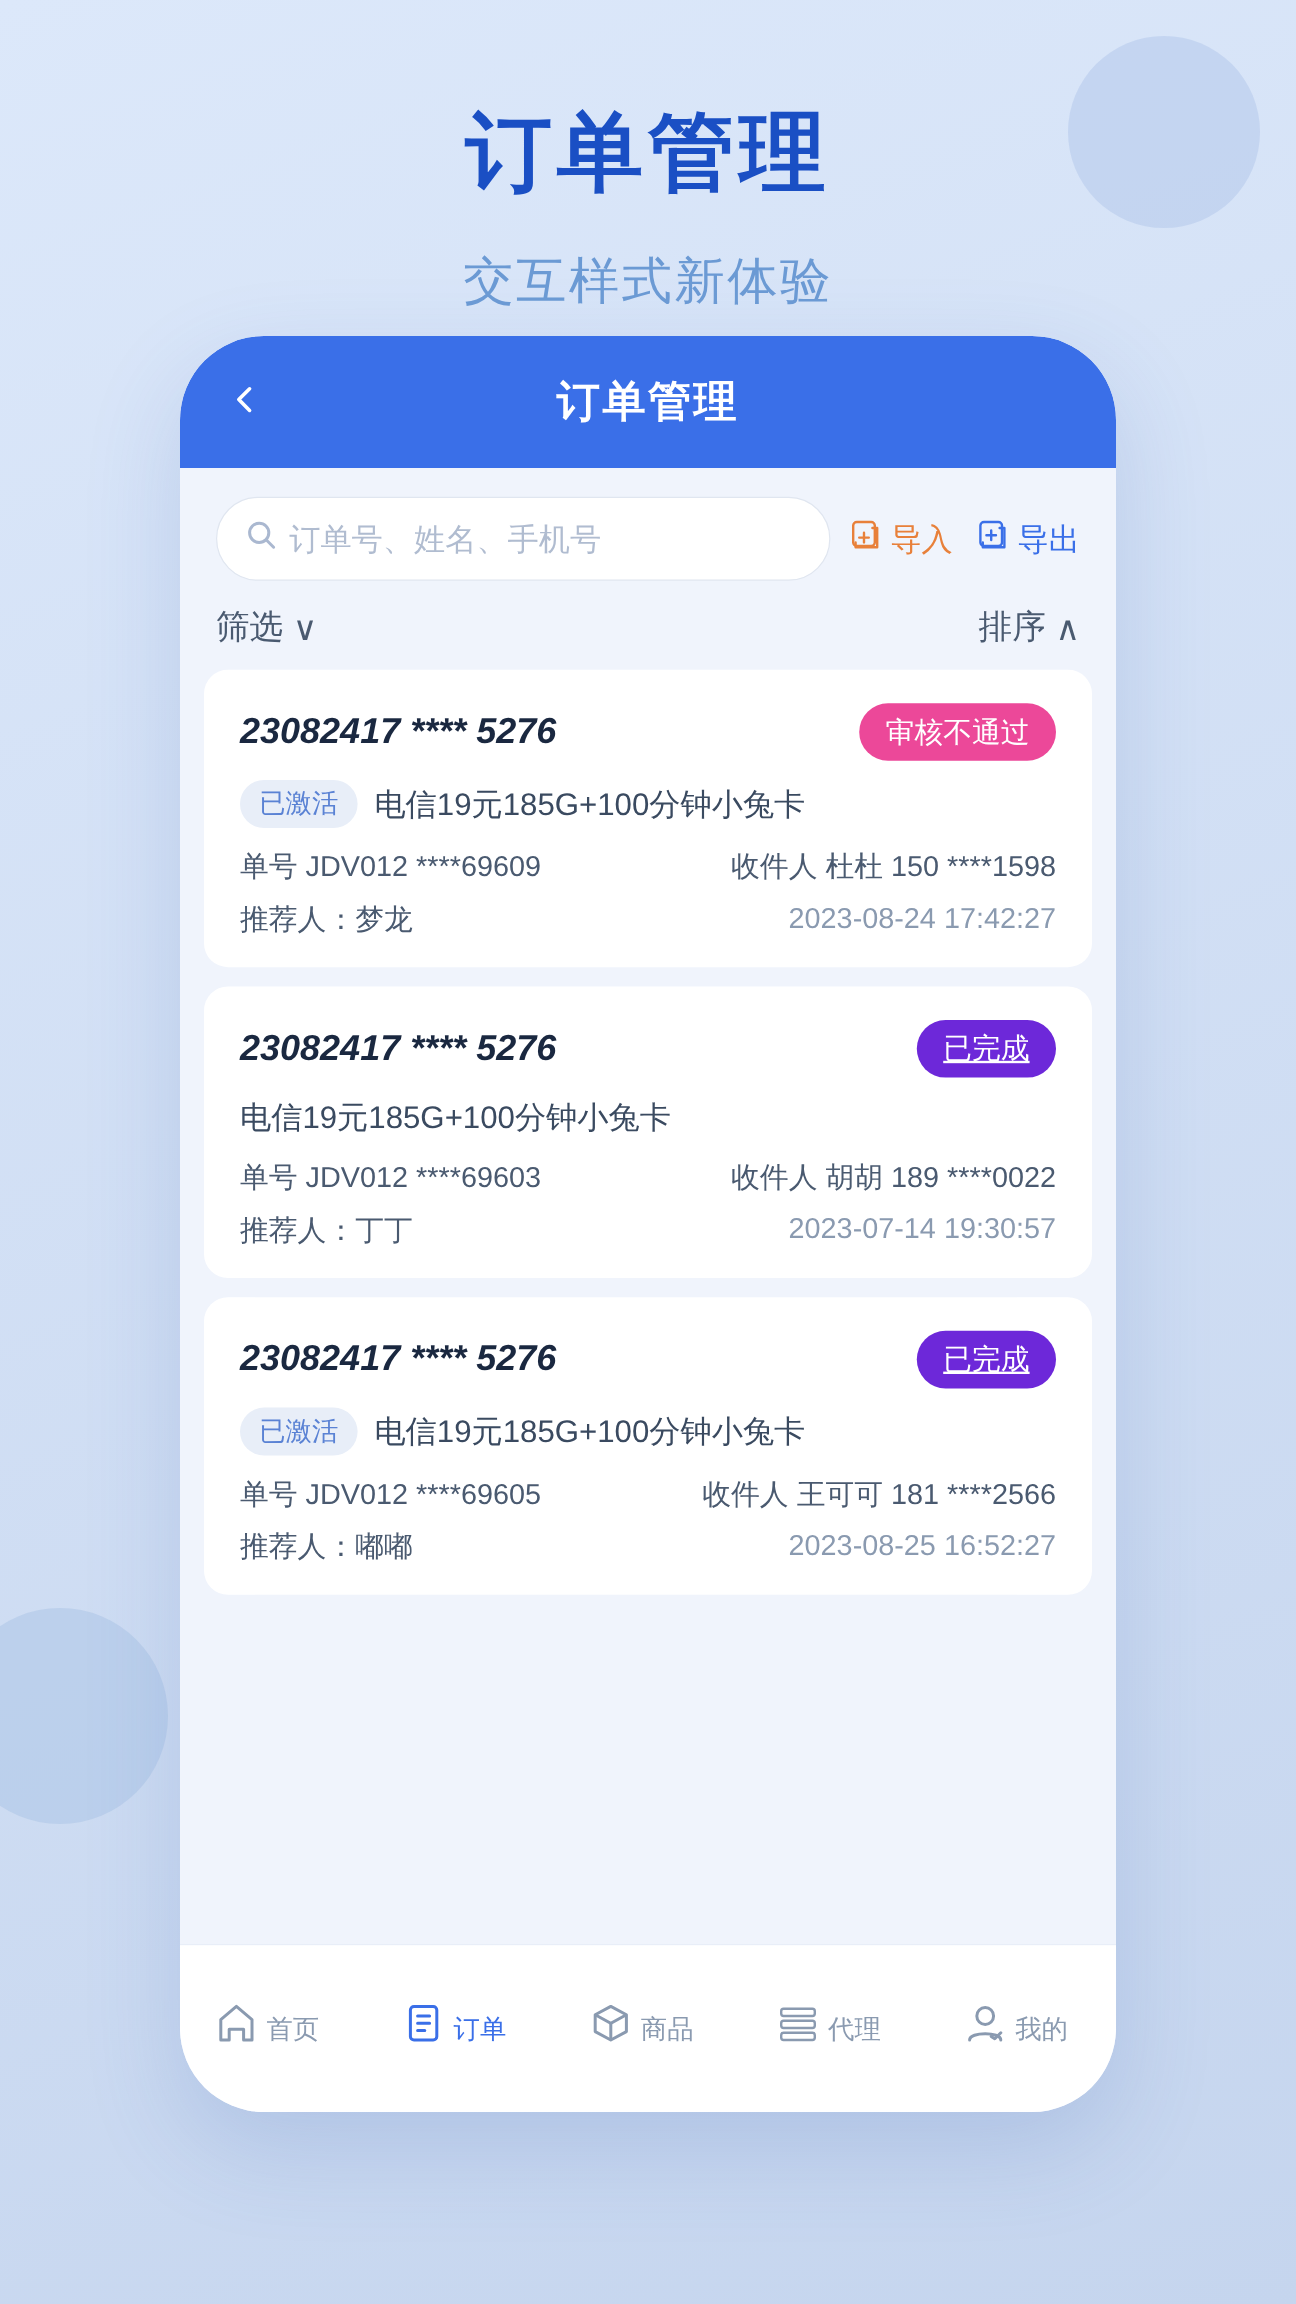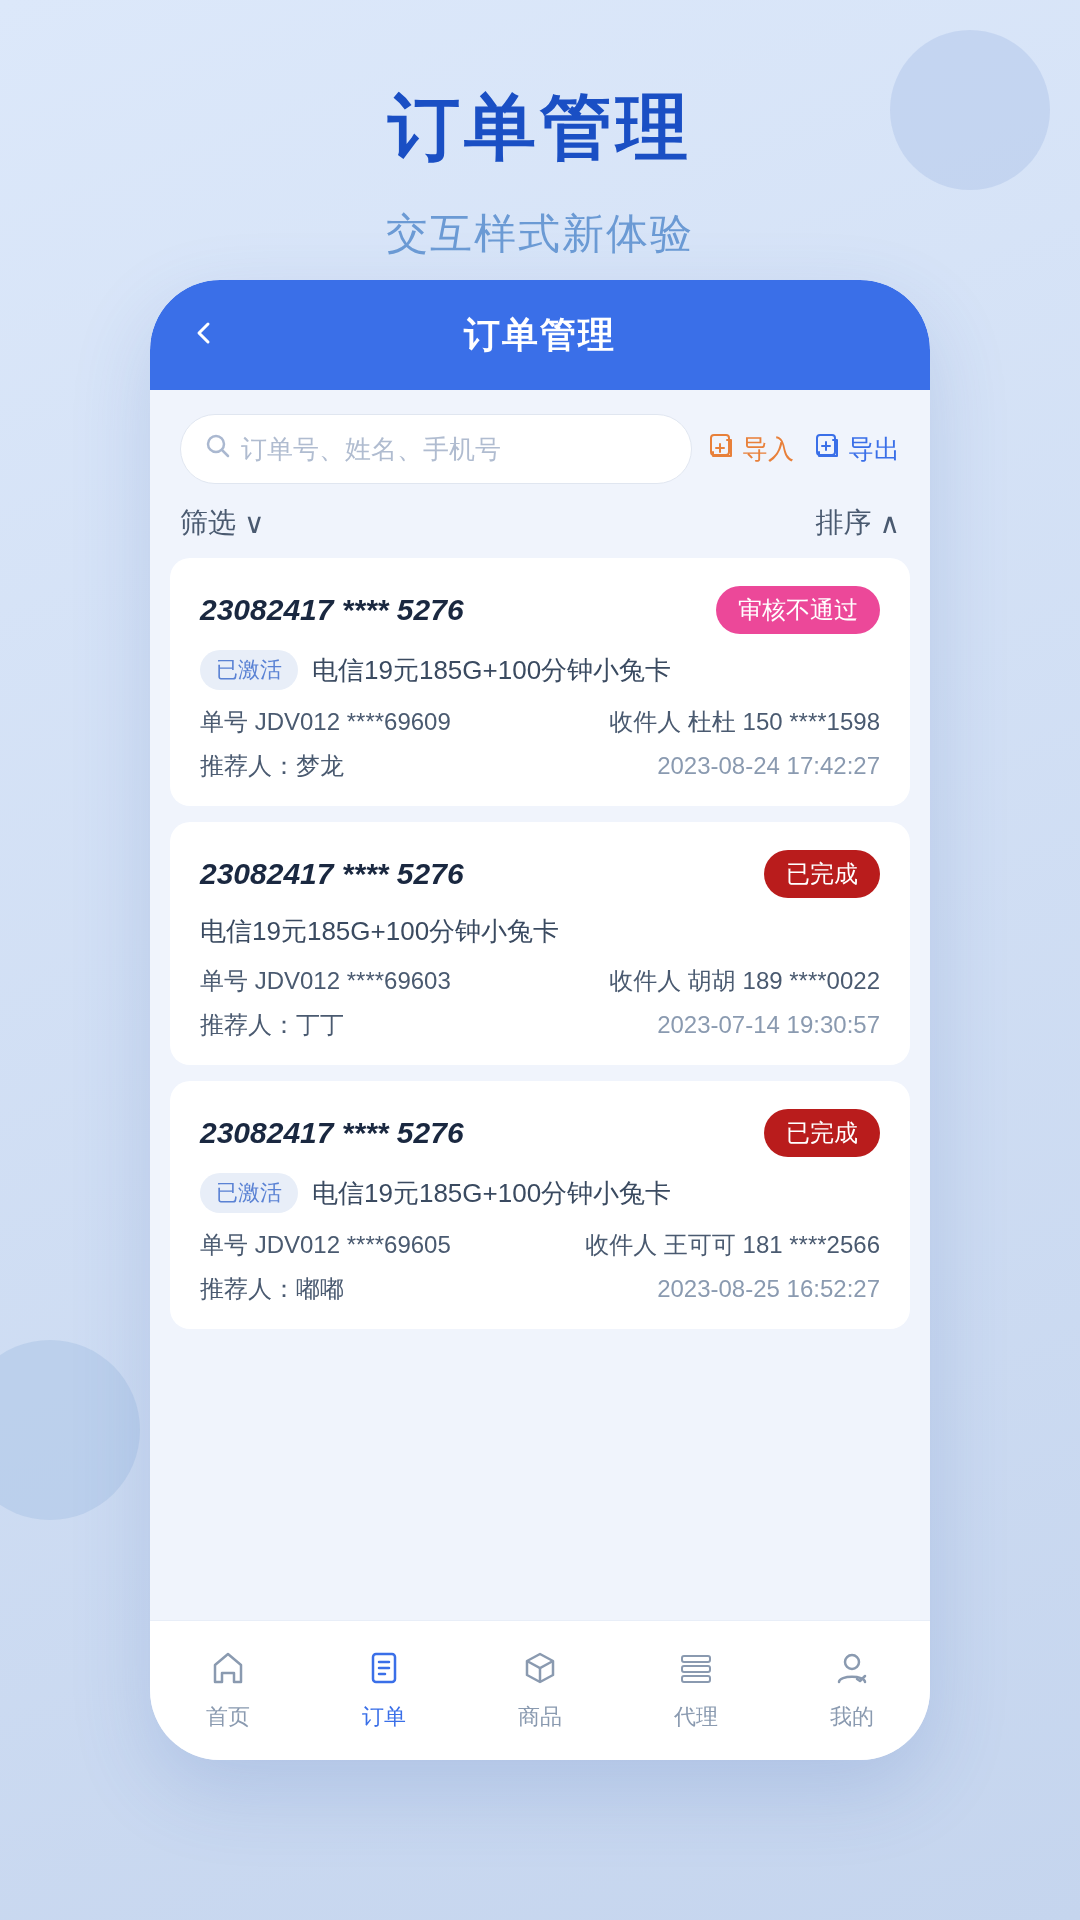--- a/index.html
+++ b/index.html
@@ -210,21 +210,22 @@
       border-radius: 30px;
       padding: 8px 22px;
       font-size: 24px;
       color: white;
       font-weight: 500;
     }
     .status-fail {
       background: #ec4899;
     }
     .status-done {
-      background: #b91c1c;
+      background: #6d28d9;
+      text-decoration: underline;
     }
 
     .product-row {
       display: flex;
       align-items: center;
       gap: 14px;
       margin-bottom: 16px;
     }
     .activated-tag {
       background: #e8eef8;
@@ -272,26 +273,25 @@
     .bottom-nav {
       background: white;
       height: 140px;
       display: flex;
       align-items: center;
       justify-content: space-around;
       border-top: 1px solid #e8eef8;
     }
     .nav-item {
       display: flex;
-      flex-direction: column;
+      flex-direction: row;
       align-items: center;
       gap: 6px;
       cursor: pointer;
       min-width: 100px;
-      justify-content: space-between;
     }
     .nav-icon {
       font-size: 38px;
       color: #8a9ab0;
     }
     .nav-icon.active {
       color: #3a6fe8;
     }
     .nav-label {
       font-size: 22px;

